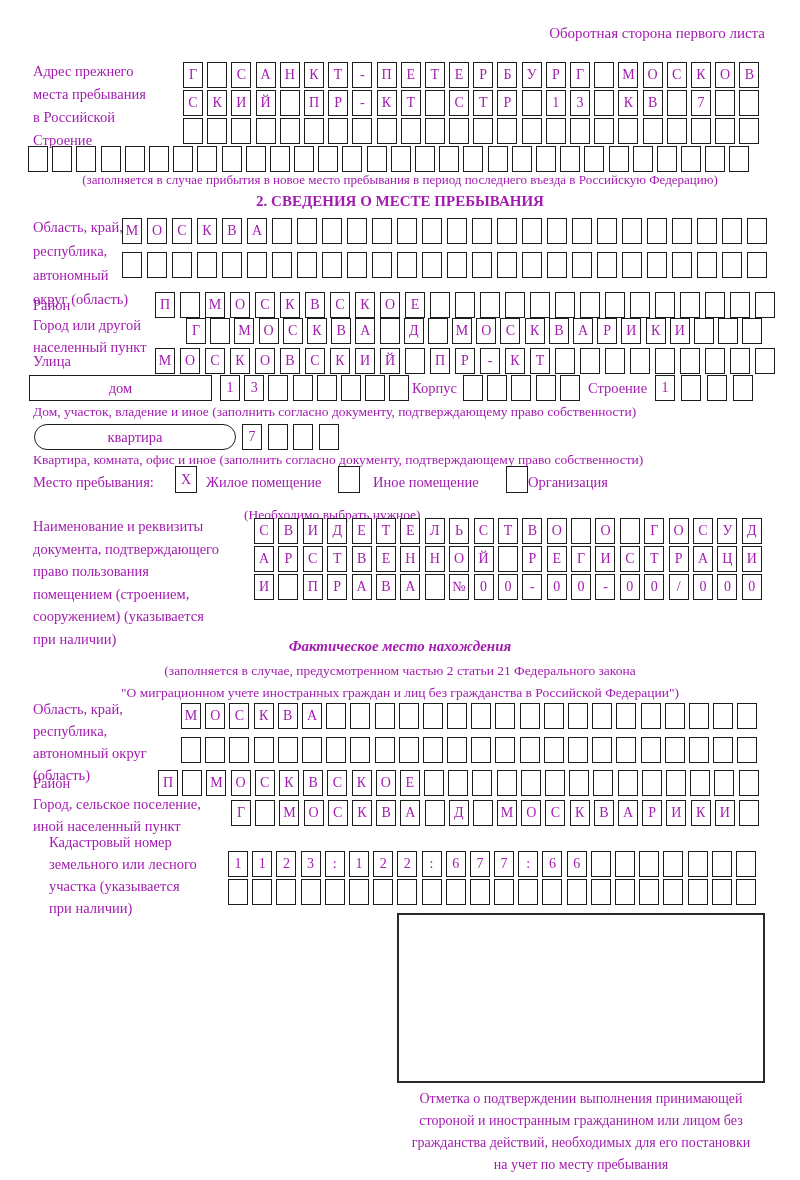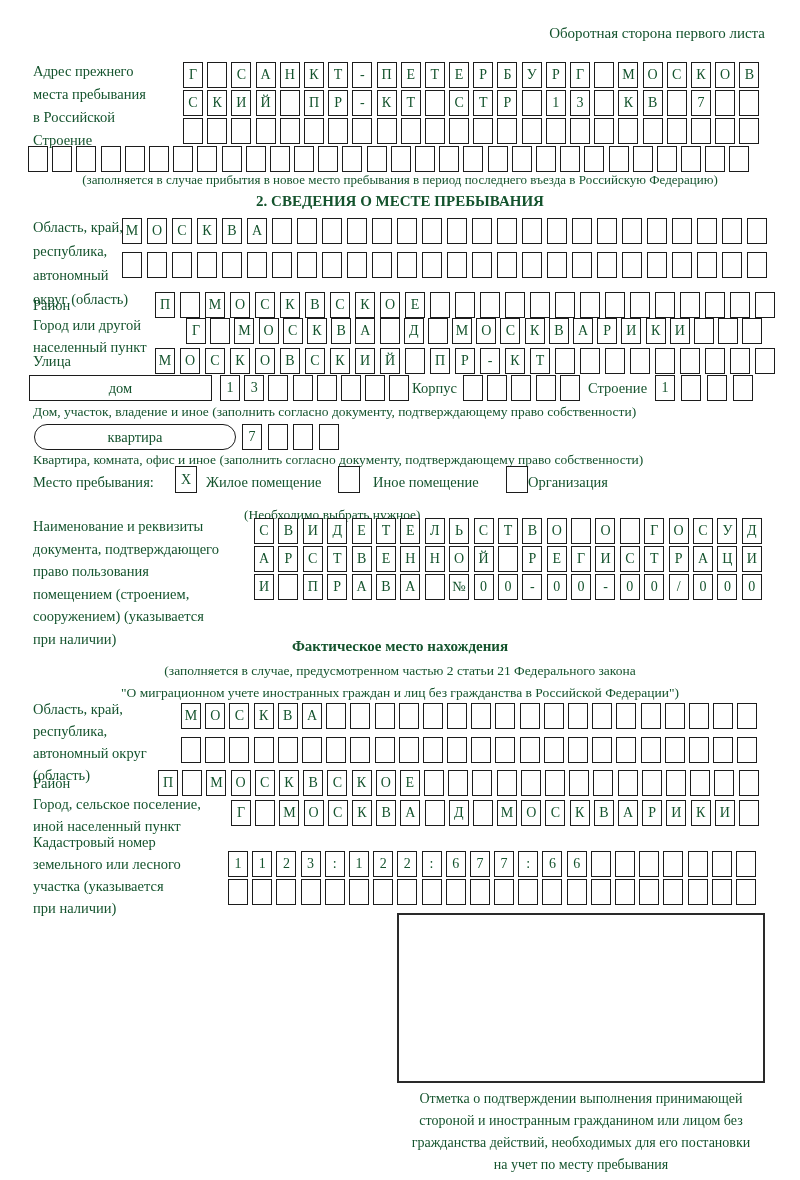--- a/index.html
+++ b/index.html
@@ -1,18 +1,18 @@
 <!DOCTYPE html>
 <html><head>
 <meta charset="utf-8">
 <style>
   html,body{margin:0;padding:0;background:#888;}
   #page{
     position:relative;width:800px;height:1180px;background:#ffffff;
-    font-family:"Liberation Serif","DejaVu Serif",serif;color:#14532d;
+    font-family:"Liberation Serif","DejaVu Serif",serif;color:#a21caf;
     overflow:hidden;margin:0 auto;
   }
   .abs{position:absolute;}
   .lbl{font-size:14.5px;line-height:23px;}
   .lh22{line-height:22px;}
   .lh22-5{line-height:22.5px;}
   .lh24{line-height:24px;}
   .note{font-size:13px;text-align:center;width:800px;left:0;}
   .title{font-size:15px;font-weight:bold;text-align:center;width:800px;left:0;}
   .row{display:flex;gap:4.2px;}
@@ -432,21 +432,21 @@
       <div class="cell">0</div>
       <div class="cell">-</div>
       <div class="cell">0</div>
       <div class="cell">0</div>
       <div class="cell">/</div>
       <div class="cell">0</div>
       <div class="cell">0</div>
       <div class="cell">0</div>
     </div>
 
-  <div class="abs title" style="top:638px;">Фактическое место нахождения</div>
+  <div class="abs title" style="top:638px;font-style:italic;">Фактическое место нахождения</div>
   <div class="abs note lh22" style="top:660px;font-size:13.5px;">
       <div>(заполняется в случае, предусмотренном частью 2 статьи 21 Федерального закона</div>
       <div>"О миграционном учете иностранных граждан и лиц без гражданства в Российской Федерации")</div>
     </div>
 
   <div class="abs lbl lh22" style="left:33px;top:698px;">
       <div>Область, край,</div>
       <div>республика,</div>
       <div>автономный округ</div>
       <div>(область)</div>
@@ -555,21 +555,21 @@
       <div class="cell">К</div>
       <div class="cell">В</div>
       <div class="cell">А</div>
       <div class="cell">Р</div>
       <div class="cell">И</div>
       <div class="cell">К</div>
       <div class="cell">И</div>
       <div class="cell"></div>
     </div>
 
-  <div class="abs lbl lh22" style="left:33px;top:831px;">
+  <div class="abs lbl lh22" style="left:49px;top:831px;">
       <div>Кадастровый номер</div>
       <div>земельного или лесного</div>
       <div>участка (указывается</div>
       <div>при наличии)</div>
     </div>
   <div class="abs row" style="left:228px;top:851px;">
       <div class="cell">1</div>
       <div class="cell">1</div>
       <div class="cell">2</div>
       <div class="cell">3</div>

